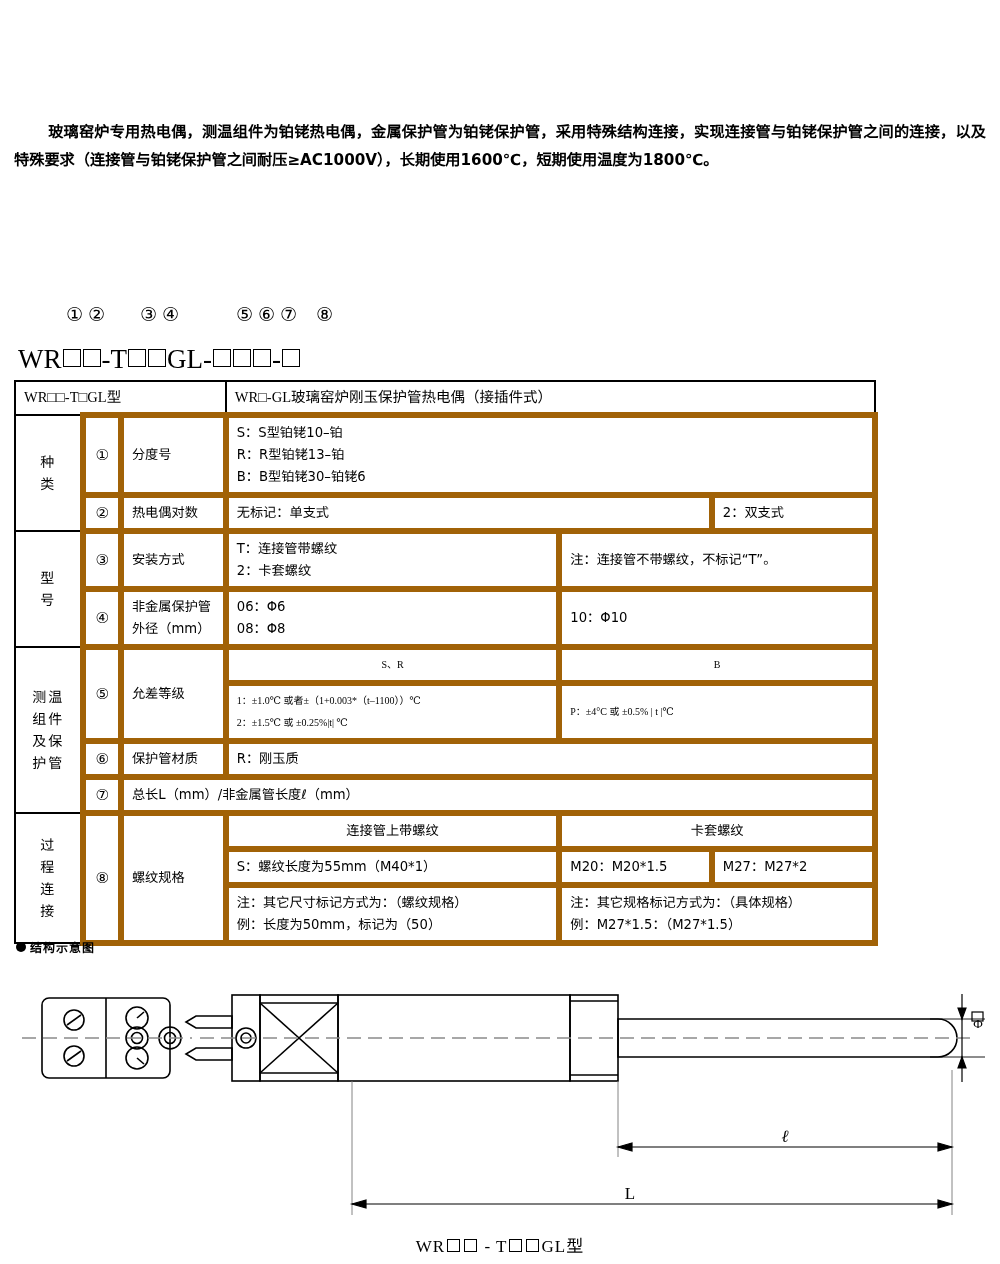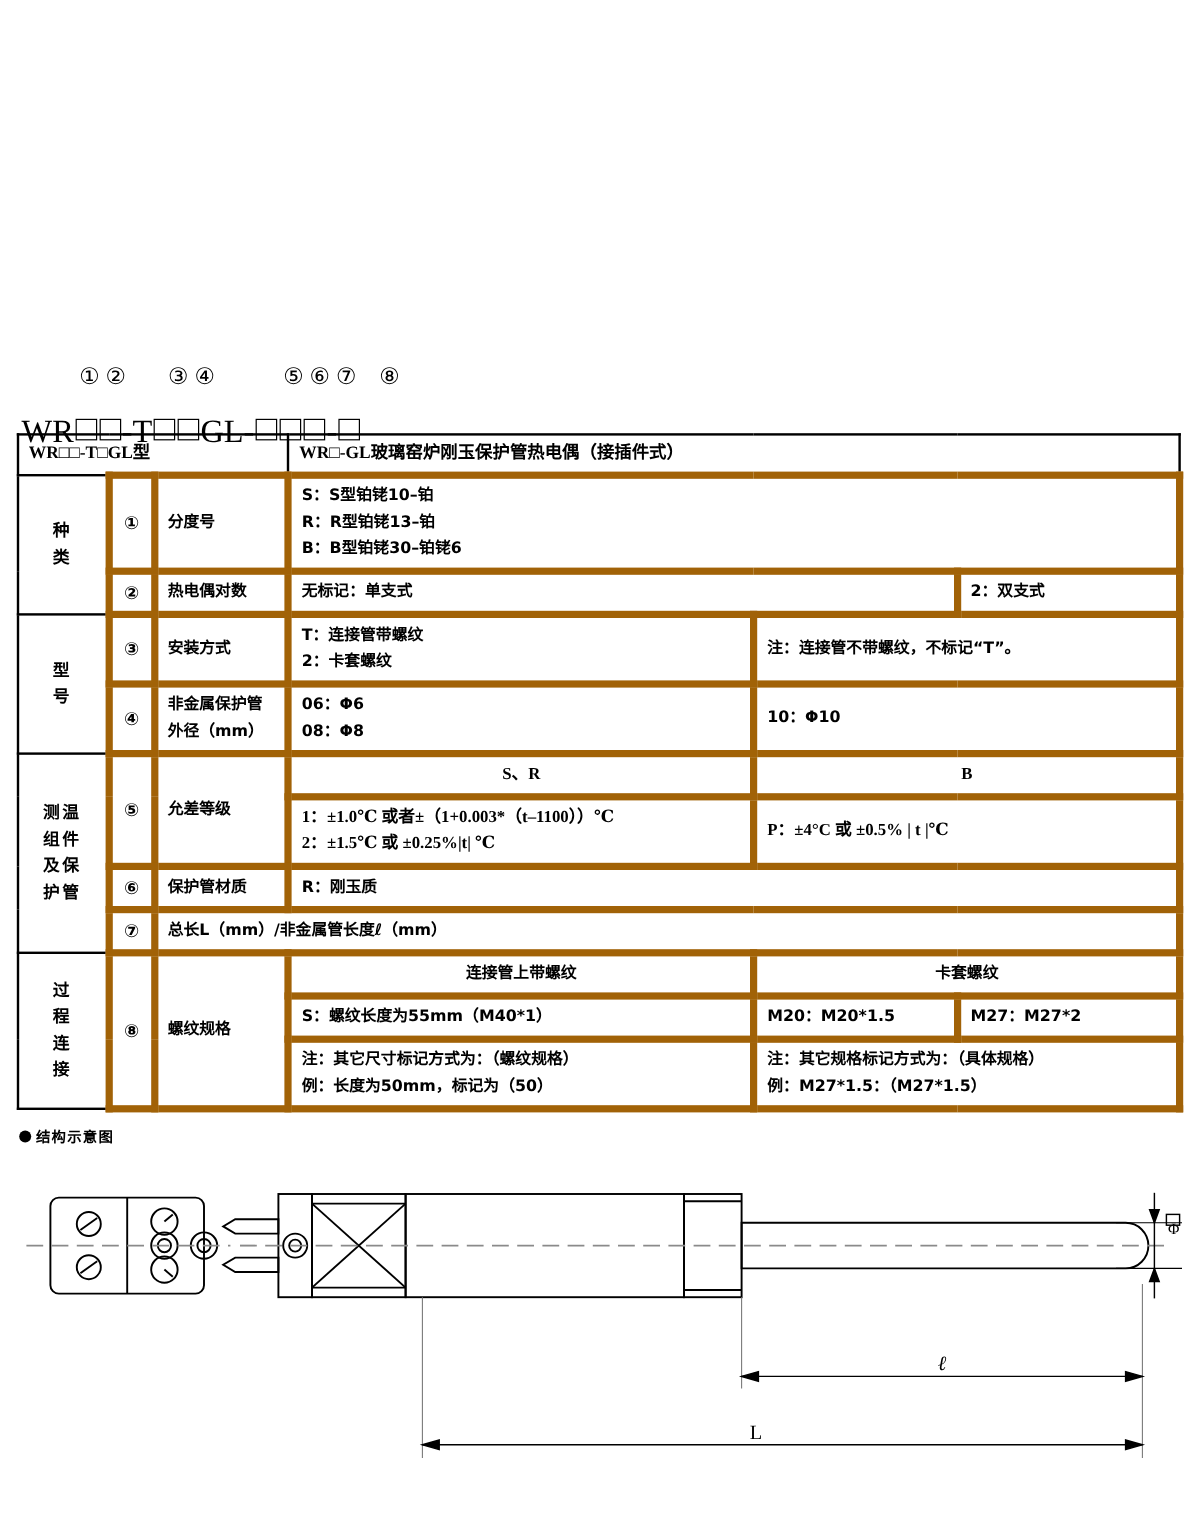--- a/index.html
+++ b/index.html
@@ -41,45 +41,44 @@
   .circnums span{position:absolute;top:0;}
   .codeline{
     position:relative;margin-top:15px;
     font-size:27px;letter-spacing:0px;white-space:nowrap;
     font-family:"Liberation Serif","DejaVu Serif",serif;
   }
   .bx{display:inline-block;width:18px;height:18px;border:1.6px solid #000;box-sizing:border-box;vertical-align:1px;margin:0 1px;}
 
   
   table.spec{
-    position:absolute;left:14px;top:361px;
-    width:972px;
+    position:absolute;left:14px;top:380px;
+    width:864px;
     border-collapse:collapse;
     font-family:"DejaVu Sans","Liberation Sans",sans-serif;
     font-size:13.2px;
-    font-weight:bold;
   }
   table.spec td{
     border:6px solid #a16207;
     padding:4px 8px;
     vertical-align:middle;
     line-height:22px;
   }
   .outer{border:2px solid #000 !important;}
   .vtxt{
     text-align:center;
     letter-spacing:2px;
     line-height:26px;
     font-size:14px;
     white-space:pre-line;
   }
   .ctr{text-align:center;}
   .num{text-align:center;font-size:15px;font-family:"DejaVu Sans",sans-serif;}
   .hdr{font-size:14.5px;font-family:"Liberation Serif","DejaVu Serif",serif;}
-  .mono-ish{font-family:"Liberation Serif","DejaVu Serif",serif;font-size:14px;}
+  .mono-ish{font-family:"Liberation Serif","DejaVu Serif",serif;font-size:10px;}
   .ml{line-height:25px;}
 
   
   .seclabel{
     position:absolute;left:16px;top:938px;
     font-family:"DejaVu Sans","Liberation Sans",sans-serif;
     font-size:12px;font-weight:600;letter-spacing:1px;
   }
   .dot{display:inline-block;width:10px;height:10px;border-radius:50%;background:#000;margin-right:4px;vertical-align:0px;}
   svg.diagram{position:absolute;left:0;top:975px;}
@@ -89,20 +88,21 @@
     letter-spacing:1px;
   }
   .bxc{display:inline-block;width:13px;height:13px;border:1.4px solid #000;box-sizing:border-box;vertical-align:0px;margin:0 2px;}
 </style>
 </head>
 <body>
 
 <div class="page">
 
 
+  <div class="para" id="para2"><span class="ind"></span><span>玻璃窑炉专用热电偶，测温组件为铂铑热电偶，金属保护管为铂铑保护管，采用特殊结构连接，实现连接管与铂铑保护管之间的连接，以及特殊要求（连接管与铂铑保护管之间耐压≥AC1000V），长期使用1600℃，短期使用温度为1800℃。</span></div>
 
   <div class="codewrap">
     <div class="circnums">
       <span style="left:48px">①</span>
       <span style="left:70px">②</span>
       <span style="left:122px">③</span>
       <span style="left:144px">④</span>
       <span style="left:218px">⑤</span>
       <span style="left:240px">⑥</span>
       <span style="left:262px">⑦</span>
@@ -318,14 +318,15 @@
         <path d="M952,229 L938,225 L938,233 Z" fill="#000"></path>
       </g>
     </g>
 
     <text x="785" y="167" font-family="Liberation Serif, serif" font-size="17" font-style="italic" text-anchor="middle" fill="#000">ℓ</text>
     <text x="630" y="224" font-family="Liberation Serif, serif" font-size="17" text-anchor="middle" fill="#000">L</text>
     <text x="978" y="53" font-family="Liberation Serif, serif" font-size="13" text-anchor="middle" fill="#000">Φ</text>
     <rect x="972" y="37" width="11" height="9" fill="none" stroke="#000" stroke-width="1.2"></rect>
   </svg>
 
+  <div class="capt"><span>WR</span><span class="bxc"></span><span class="bxc"></span> <span>-</span> <span>T</span><span class="bxc"></span><span class="bxc"></span><span>GL型</span></div>
 
 </div>
 
 </body></html>

